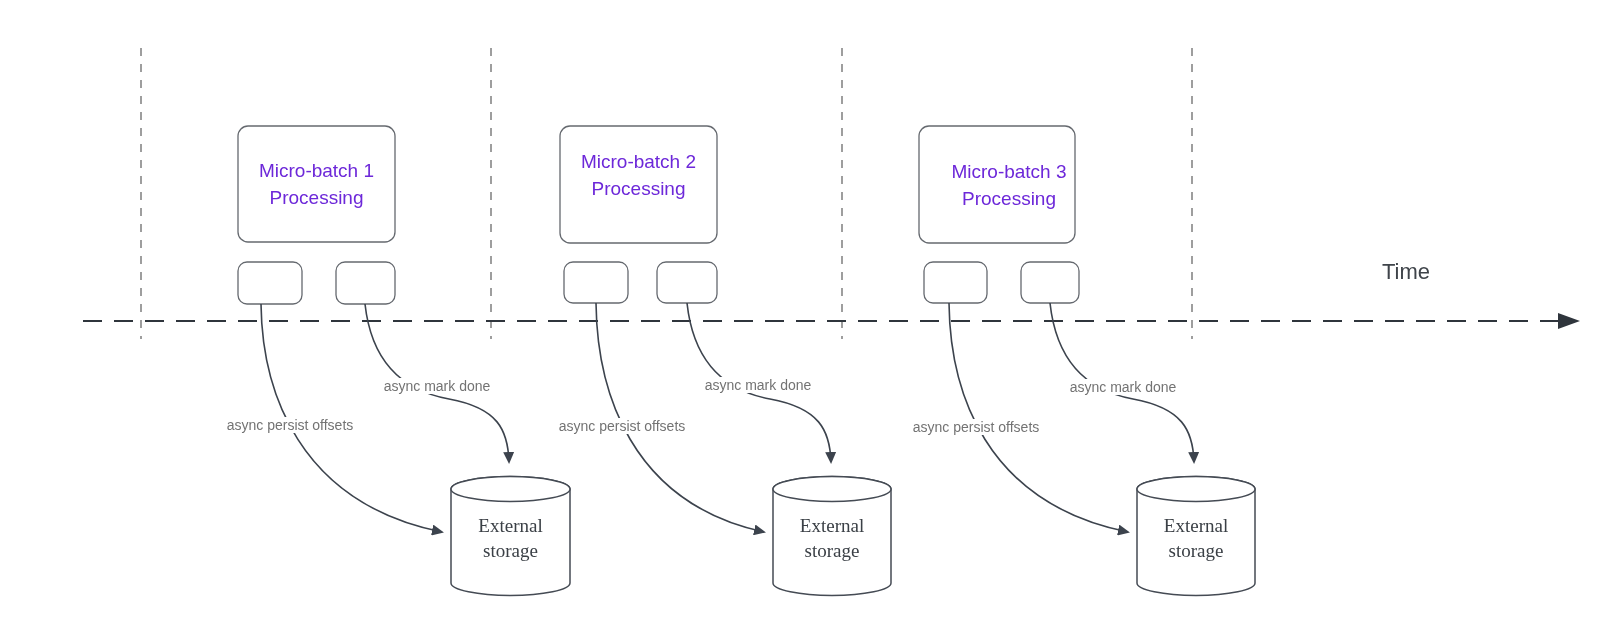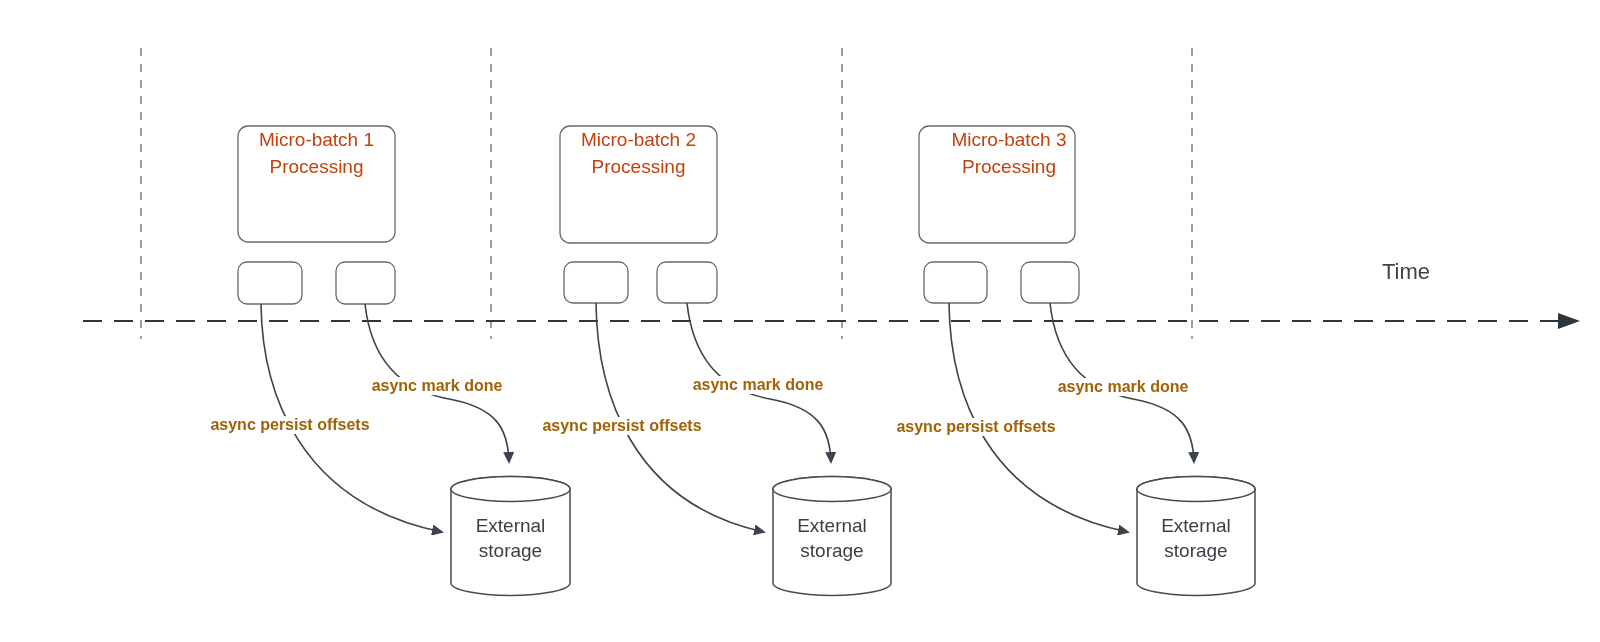--- a/index.html
+++ b/index.html
@@ -18,42 +18,44 @@
   .stage svg.layer {
     position: absolute;
     left: 0;
     top: 0;
   }
   .box-label {
     position: absolute;
     display: flex;
     flex-direction: column;
     align-items: center;
+    justify-content: center;
     text-align: center;
     font-size: 19px;
     line-height: 27px;
-    color: #c2410c;
+    color: #6d28d9;
   }
   .cyl-label {
     position: absolute;
     display: flex;
     flex-direction: column;
     align-items: center;
     justify-content: center;
     text-align: right;
     font-size: 19px;
     line-height: 25px;
     color: #3b4046;
+    font-family: Liberation Serif, serif;
   }
   .edge-label {
     position: absolute;
     transform: translate(-50%, -50%);
-    font-size: 16px;
-    font-weight: bold;
-    color: #a16207;
+    font-size: 14px;
+    font-weight: normal;
+    color: #737373;
     background: #ffffff;
     padding: 0 3px;
     white-space: nowrap;
   }
   .time-label {
     position: absolute;
     font-size: 22px;
     color: #3f444a;
     width: 90px;
     text-align: right;

